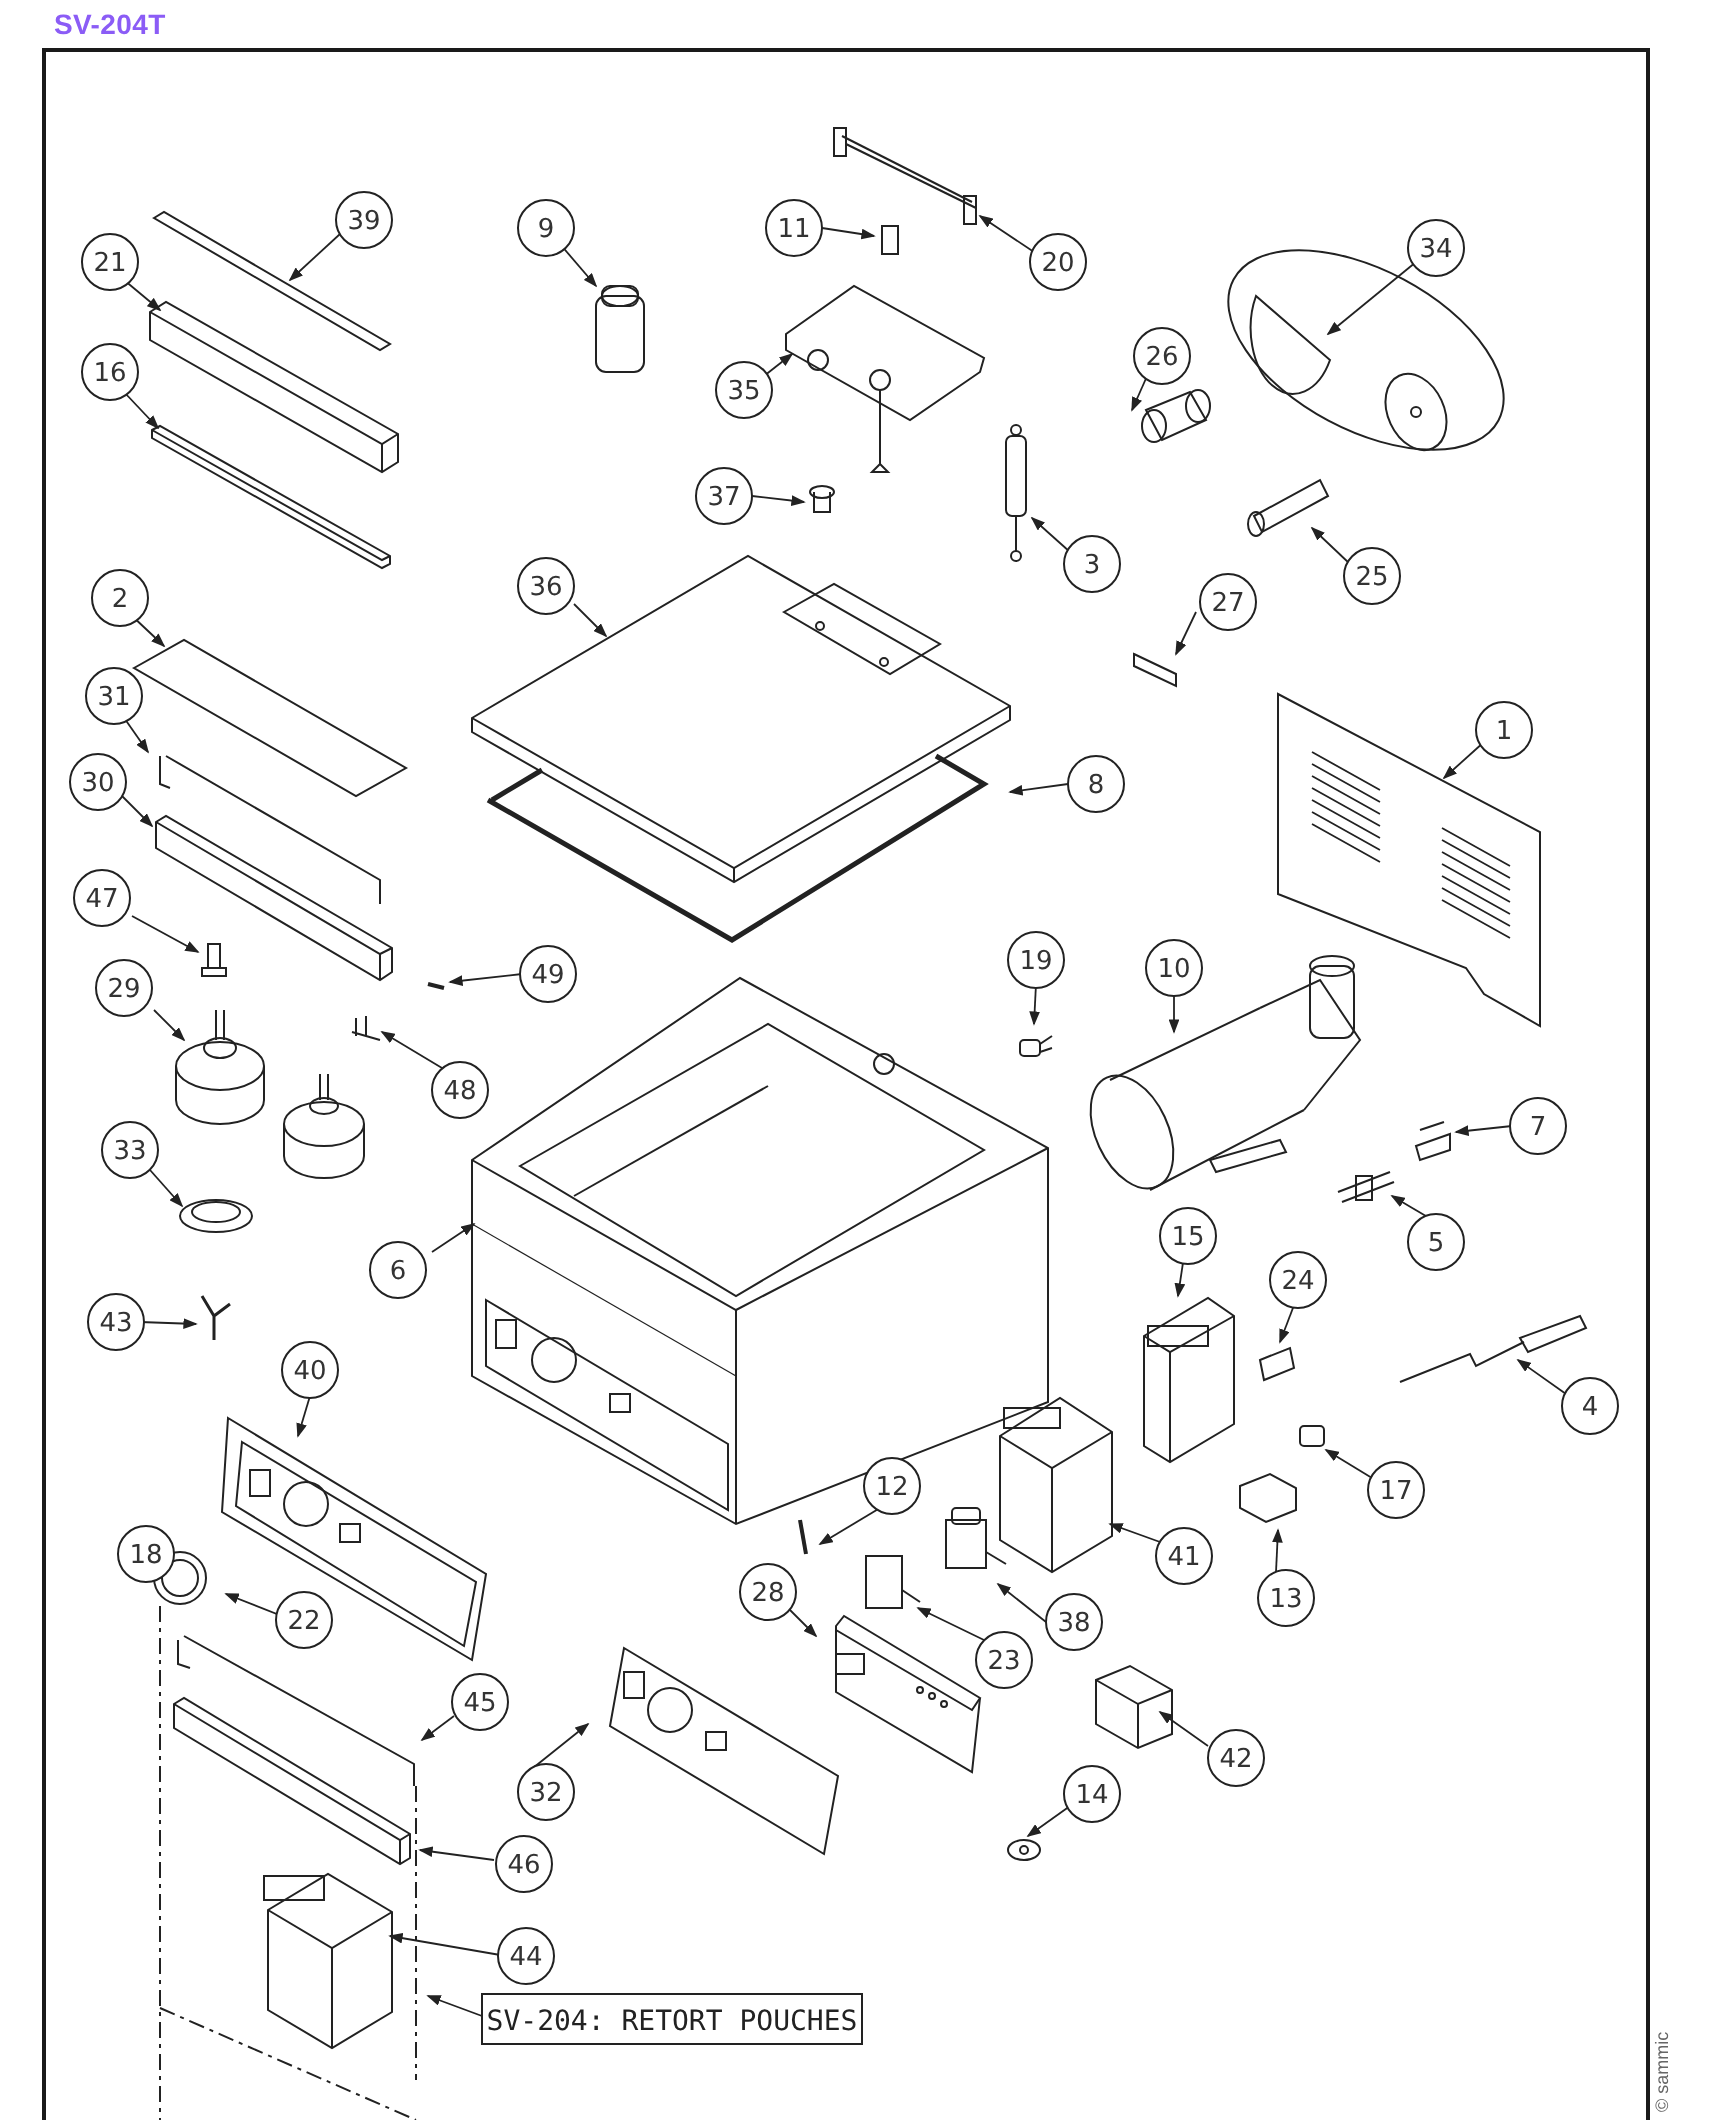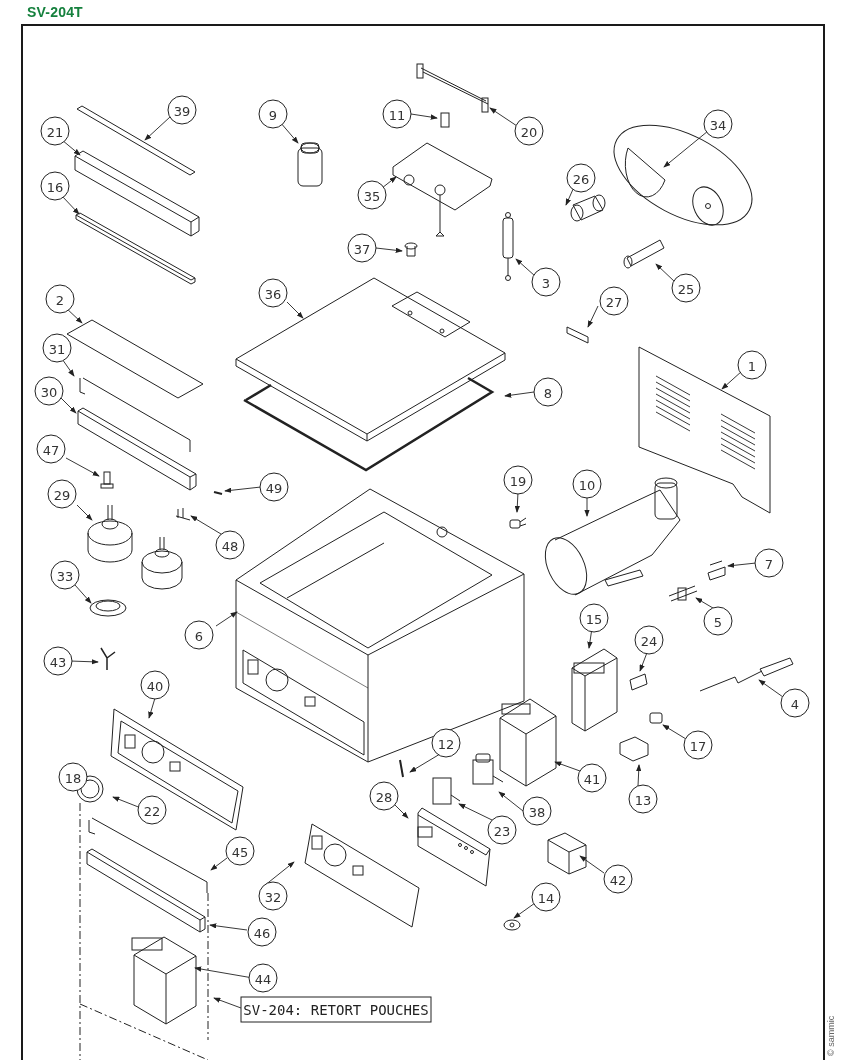--- a/index.html
+++ b/index.html
@@ -1,17 +1,17 @@
 <!DOCTYPE html>
 <html><head>
 <meta charset="utf-8">
 <style>
   html,body{margin:0;padding:0;background:#fff;}
   body{width:866px;height:1060px;position:relative;overflow:hidden;font-family:"Liberation Sans",sans-serif;}
-  .title{position:absolute;left:27px;top:4px;font-weight:bold;font-size:14px;color:#15803d;letter-spacing:0.2px;}
+  .title{position:absolute;left:27px;top:4px;font-weight:bold;font-size:14px;color:#8b5cf6;letter-spacing:0.2px;}
   .frame{position:absolute;left:21px;top:24px;width:804px;height:1050px;border:2px solid #1a1a1a;border-bottom:none;box-sizing:border-box;}
   svg.dwg{position:absolute;left:0;top:0;}
   .callout-text{font-family:"DejaVu Sans",sans-serif;font-size:13px;fill:#333;text-anchor:middle;dominant-baseline:central;}
   .note-text{font-family:"DejaVu Sans Mono",monospace;font-size:14px;fill:#222;}
   .copyright{position:absolute;left:826px;top:1056px;transform:rotate(-90deg);transform-origin:0 0;font-size:9px;color:#666;white-space:nowrap;}
 </style>
 </head>
 <body>
 
 <div class="title">SV-204T</div>

